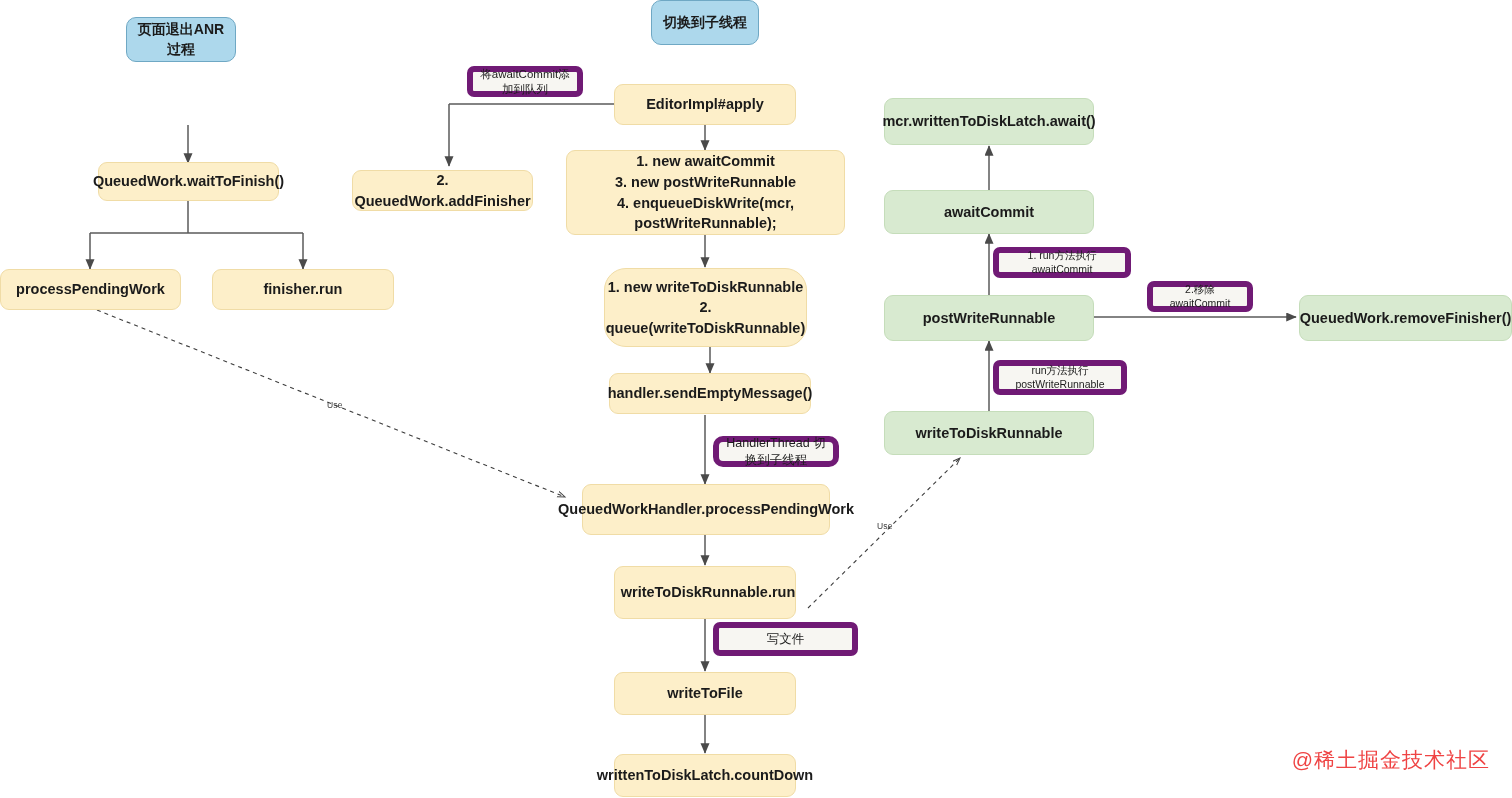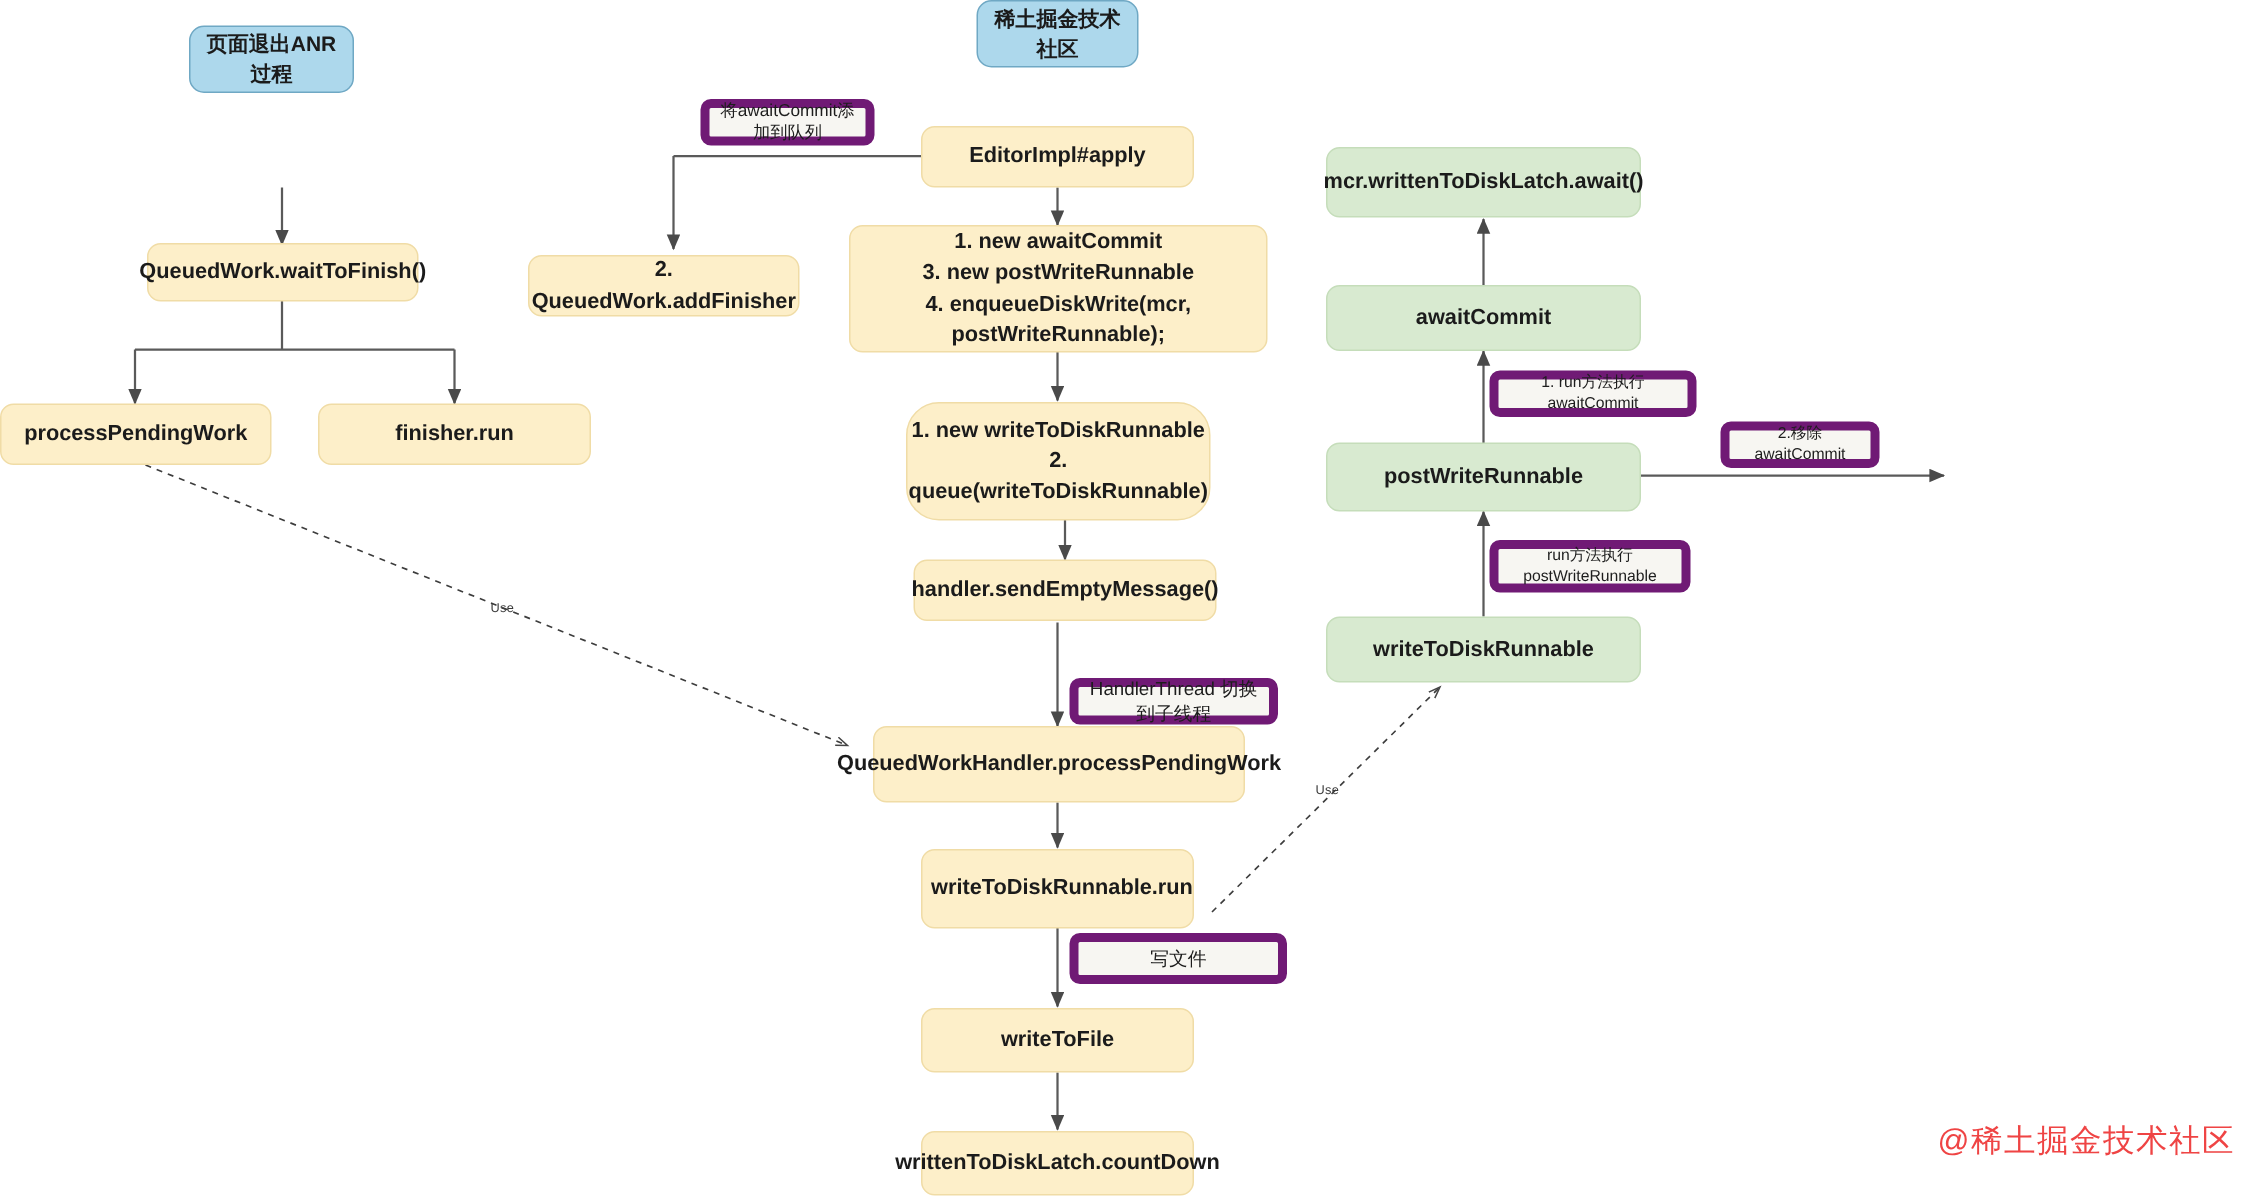--- a/index.html
+++ b/index.html
@@ -140,21 +140,21 @@
     </g>
 
     <g fill="none" stroke="#3d3d3d" stroke-width="1.1" stroke-dasharray="4 4">
       <path d="M97,310 L565,497" marker-end="url(#arrowdash)"></path>
       <path d="M808,608 L960,458" marker-end="url(#arrowdash)"></path>
     </g>
   </svg>
 
   <div class="node blue" style="left:126px; top:17px; width:110px; height:45px;">页面退出ANR过程</div>
 
-  <div class="node blue" style="left:651px; top:0px; width:108px; height:45px;">稀土掘金技术社区</div>
+  <div class="node blue" style="left:651px; top:0px; width:108px; height:45px;">切换到子线程</div>
 
 
   <div class="node yellow" style="left:98px; top:162px; width:181px; height:39px;">QueuedWork.waitToFinish()</div>
 
   <div class="node yellow" style="left:0px; top:269px; width:181px; height:41px;">processPendingWork</div>
 
   <div class="node yellow" style="left:212px; top:269px; width:182px; height:41px;">finisher.run</div>
 
   <div class="note" style="left:467px; top:66px; width:116px; height:31px;">将awaitCommit添加到队列</div>
 
@@ -164,21 +164,21 @@
 
   <div class="node yellow" style="left:566px; top:150px; width:279px; height:85px;">1. new awaitCommit
 3. new postWriteRunnable
 4. enqueueDiskWrite(mcr, postWriteRunnable);</div>
 
   <div class="node yellow" style="left:604px; top:268px; width:203px; height:79px;border-radius:22px;">1. new  writeToDiskRunnable
 2. queue(writeToDiskRunnable)</div>
 
   <div class="node yellow" style="left:609px; top:373px; width:202px; height:41px;">handler.sendEmptyMessage()</div>
 
-  <div class="note plain" style="left:713px; top:452px; width:139px; height:31px;">HandlerThread 切换到子线程</div>
+  <div class="note plain" style="left:713px; top:436px; width:126px; height:31px;border-radius:10px;">HandlerThread 切换到子线程</div>
 
   <div class="node yellow" style="left:582px; top:484px; width:248px; height:51px;">QueuedWorkHandler.processPendingWork</div>
 
   <div class="node yellow" style="left:614px; top:566px; width:182px; height:53px;padding-left:14px;">writeToDiskRunnable.run</div>
 
   <div class="note plain" style="left:713px; top:622px; width:145px; height:34px;">写文件</div>
 
   <div class="node yellow" style="left:614px; top:672px; width:182px; height:43px;">writeToFile</div>
 
   <div class="node yellow" style="left:614px; top:754px; width:182px; height:43px;">writtenToDiskLatch.countDown</div>
@@ -186,20 +186,21 @@
   <div class="node green" style="left:884px; top:98px; width:210px; height:47px;">mcr.writtenToDiskLatch.await()</div>
 
   <div class="node green" style="left:884px; top:190px; width:210px; height:44px;">awaitCommit</div>
 
   <div class="note tiny" style="left:993px; top:247px; width:138px; height:31px;">1. run方法执行awaitCommit</div>
 
   <div class="node green" style="left:884px; top:295px; width:210px; height:46px;">postWriteRunnable</div>
 
   <div class="note tiny" style="left:1147px; top:281px; width:106px; height:31px;">2.移除awaitCommit</div>
 
+  <div class="node green" style="left:1299px; top:295px; width:213px; height:46px;">QueuedWork.removeFinisher()</div>
 
   <div class="note tiny" style="left:993px; top:360px; width:134px; height:35px;">run方法执行
 postWriteRunnable</div>
 
   <div class="node green" style="left:884px; top:411px; width:210px; height:44px;">writeToDiskRunnable</div>
 
   <div class="edge-label" style="left:327px; top:400px;">Use</div>
 
   <div class="edge-label" style="left:877px; top:521px;">Use</div>
 

